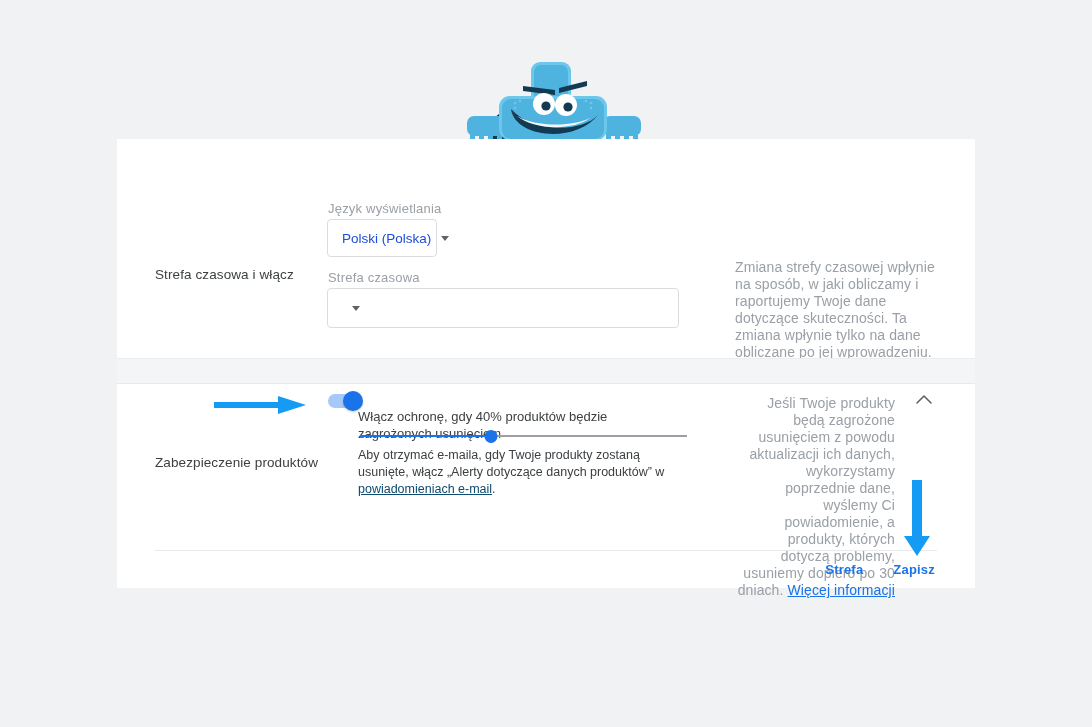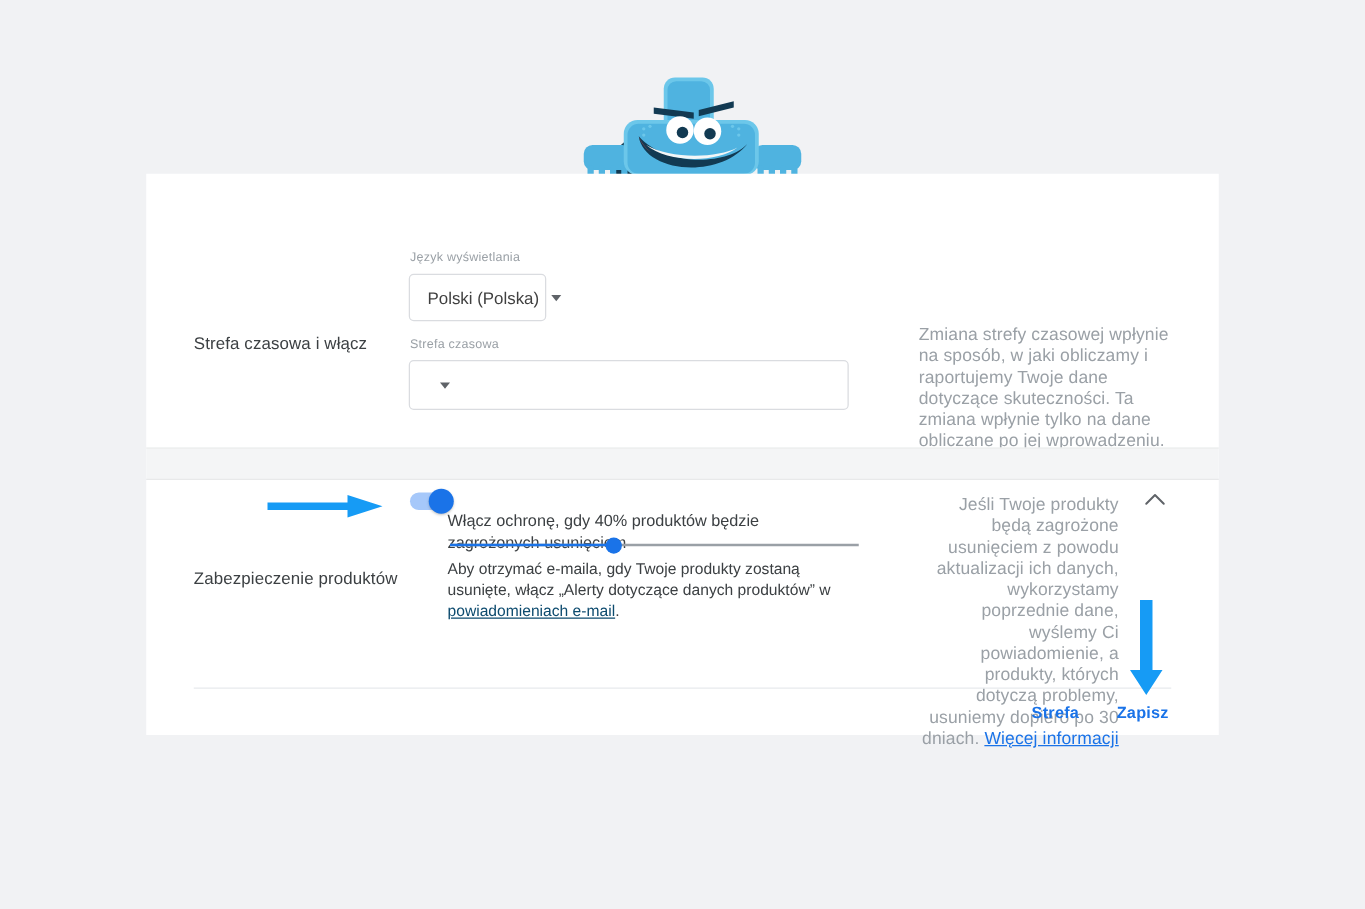--- a/index.html
+++ b/index.html
@@ -43,35 +43,35 @@
     width: 858px;
     height: 219px;
   }
   .row-label {
     position: absolute;
     font-size: 13.5px;
     color: #3c4043;
     letter-spacing: .1px;
   }
   .field-label {
-    font-size: 10px;
+    font-size: 13px;
     color: #9aa0a6;
     letter-spacing: .2px;
   }
   .select-box {
     box-sizing: border-box;
     border: 1px solid #dadce0;
     border-radius: 4px;
     background: #fff;
     display: flex;
     align-items: center;
     justify-content: space-between;
     padding: 0 12px 0 14px;
     font-size: 13.5px;
-    color: #404040;
+    color: #1d4ed8;
     cursor: pointer;
     white-space: nowrap;
   }
   .caret {
     width: 0; height: 0;
     border-left: 4.5px solid transparent;
     border-right: 4.5px solid transparent;
     border-top: 5px solid #5f6368;
     margin-left: 10px;
     flex: 0 0 auto;

